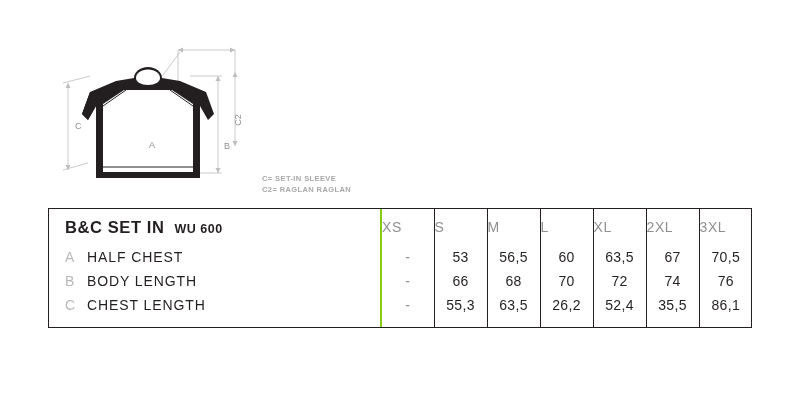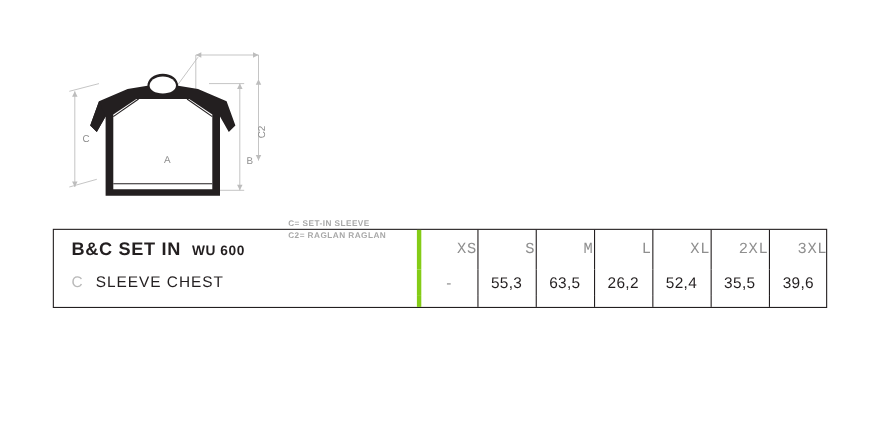--- a/index.html
+++ b/index.html
@@ -28,21 +28,20 @@
 
   #sleeve-legend {
     position: absolute;
     left: 232px;
     top: 146px;
     font-size: 7.5px;
     line-height: 1.45;
     color: #a8a8a8;
     letter-spacing: 0.4px;
     font-weight: bold;
-    margin-top: 24px;
   }
 
   
   #size-table {
     position: absolute;
     left: 48px;
     top: 208px;
     width: 704px;
     border: 1px solid #231f20;
     box-sizing: border-box;
@@ -54,21 +53,21 @@
   }
   td, th {
     padding: 0;
     margin: 0;
   }
   .label-cell {
     width: 332px;
     text-align: left;
     vertical-align: middle;
     padding-left: 16px;
-    border-right: 4px solid #84cc16;
+    border-right: 2px solid #84cc16;
     box-sizing: border-box;
   }
   .title-row td {
     height: 36px;
   }
   .data-row td {
     height: 24px;
   }
   .title-text {
     font-size: 16.5px;
@@ -95,27 +94,26 @@
     font-weight: normal;
     text-align: left;
     letter-spacing: 0.5px;
   }
   .row-name {
     font-size: 14px;
     letter-spacing: 0.9px;
     color: #231f20;
   }
   .size-head {
-    text-align: right;
+    text-align: left;
     font-size: 14px;
     color: #8f8f8f;
     letter-spacing: 0.6px;
     border-left: 1px solid #231f20;
     vertical-align: middle;
-    font-family: Liberation Mono, monospace;
   }
   .size-head.first { border-left: none; }
   .val-cell {
     text-align: center;
     font-size: 14px;
     color: #231f20;
     border-left: 1px solid #231f20;
     vertical-align: middle;
     letter-spacing: 0.3px;
   }
@@ -240,33 +238,57 @@
         </td>
         <td class="size-head first">XS</td>
         <td class="size-head">S</td>
         <td class="size-head">M</td>
         <td class="size-head">L</td>
         <td class="size-head">XL</td>
         <td class="size-head">2XL</td>
         <td class="size-head">3XL</td>
       </tr>
 
-
-
       <tr class="data-row">
         <td class="label-cell">
-          <span class="row-letter">C</span><span class="row-name">SLEEVE CHEST</span>
+          <span class="row-letter">A</span><span class="row-name">HALF CHEST</span>
+        </td>
+        <td class="val-cell first dash">-</td>
+        <td class="val-cell">53</td>
+        <td class="val-cell">56,5</td>
+        <td class="val-cell">60</td>
+        <td class="val-cell">63,5</td>
+        <td class="val-cell">67</td>
+        <td class="val-cell">70,5</td>
+      </tr>
+
+      <tr class="data-row">
+        <td class="label-cell">
+          <span class="row-letter">B</span><span class="row-name">BODY LENGTH</span>
+        </td>
+        <td class="val-cell first dash">-</td>
+        <td class="val-cell">66</td>
+        <td class="val-cell">68</td>
+        <td class="val-cell">70</td>
+        <td class="val-cell">72</td>
+        <td class="val-cell">74</td>
+        <td class="val-cell">76</td>
+      </tr>
+
+      <tr class="data-row">
+        <td class="label-cell">
+          <span class="row-letter">C</span><span class="row-name">CHEST LENGTH</span>
         </td>
         <td class="val-cell first dash">-</td>
         <td class="val-cell">55,3</td>
         <td class="val-cell">63,5</td>
         <td class="val-cell">26,2</td>
         <td class="val-cell">52,4</td>
         <td class="val-cell">35,5</td>
-        <td class="val-cell">39,6</td>
+        <td class="val-cell">86,1</td>
       </tr>
 
       <tr class="pad-bottom">
         <td class="label-cell"></td>
         <td class="val-cell first"></td>
         <td class="val-cell"></td>
         <td class="val-cell"></td>
         <td class="val-cell"></td>
         <td class="val-cell"></td>
         <td class="val-cell"></td>

